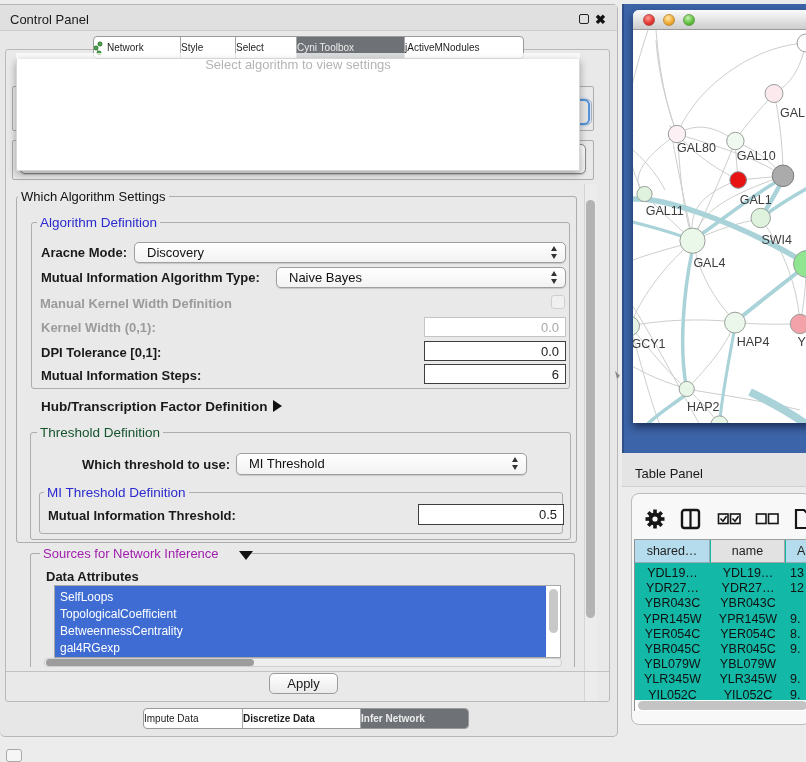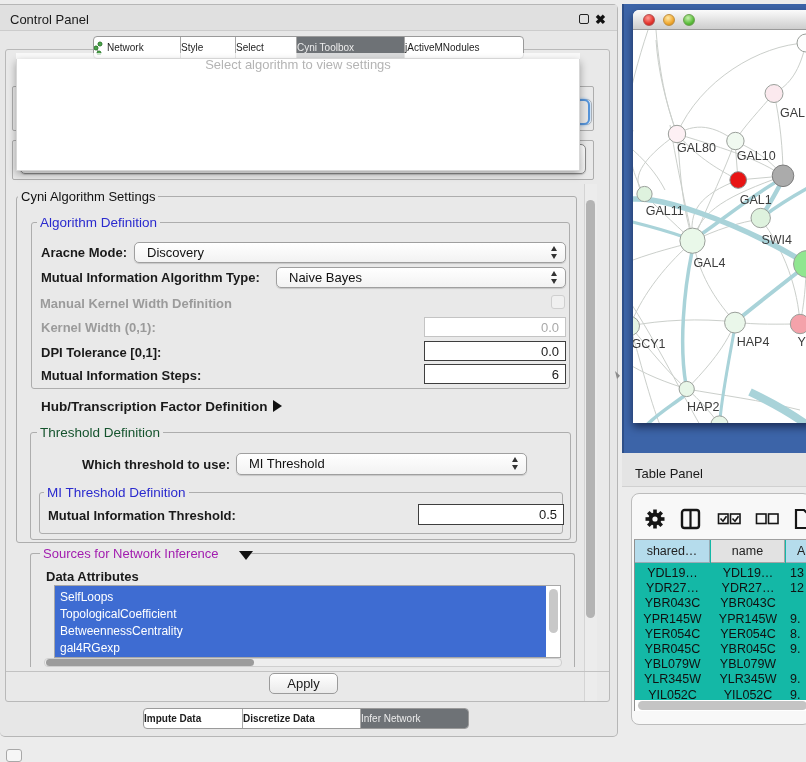--- a/index.html
+++ b/index.html
@@ -48,21 +48,21 @@
 <div class="frame" style="left:12px;top:86px;width:582px;height:45px;border-radius:2px"></div>
 <div class="frame" style="left:12px;top:140px;width:582px;height:40px;border-radius:2px"></div>
 <div class="a" style="left:300px;top:99px;width:292px;height:26px;background:#fff;border:1px solid #b0b0b0;border-radius:5px"></div>
 <div class="a" style="left:575px;top:99px;width:15px;height:26px;background:#e6e6e6;border:2.5px solid #5593d8;border-radius:6px;box-shadow:0 0 3px #74a9e0"></div>
 <div class="combo" style="left:20px;top:144px;width:566px;height:30px;border-color:#8a8a8a"></div>
 
 <div class="a" style="left:584px;top:184px;width:13px;height:517px;background:#ececec;border-left:1px solid #d4d4d4"></div>
 <div class="a" style="left:586px;top:200px;width:9px;height:418px;background:#b3b3b3;border-radius:5px"></div>
 
 <div class="frame" style="left:16px;top:196px;width:561px;height:347px"></div>
-<div class="ftitle" style="left:18px;top:190px;color:#111">Cyni Algorithm Settings</div>
+<div class="ftitle" style="left:18px;top:190px;color:#111">Which Algorithm Settings</div>
 
 <div class="frame" style="left:31px;top:222px;width:539px;height:167px"></div>
 <div class="ftitle" style="left:37px;top:216px;color:#2a2ace;font-size:13.5px">Algorithm Definition</div>
 
 <div class="lbl" style="left:41px;top:245px">Aracne Mode:</div>
 <div class="combo" style="left:134px;top:242px;width:432px;height:21px">
     <span class="ct">Discovery</span>
     <span class="stepper"></span>
   </div>
 
@@ -114,23 +114,23 @@
 <div class="a" style="left:549px;top:589px;width:9px;height:44px;background:#c8c8c8;border-radius:5px"></div>
 
 <div class="a" style="left:44px;top:658px;width:518px;height:9px;background:#eeeeee;border:1px solid #cfcfcf;border-radius:4px"></div>
 <div class="a" style="left:46px;top:659px;width:208px;height:7px;background:#9c9c9c;border-radius:4px"></div>
 
 <div class="a" style="left:6px;top:671px;width:603px;height:1px;background:#c2c2c2"></div>
 
 <div class="a" style="left:269px;top:673px;width:69px;height:21px;background:linear-gradient(#ffffff,#eaeaea);border:1px solid #9b9b9b;border-radius:5px;font-size:13px;text-align:center;line-height:19px">Apply</div>
 
 <div class="seg" style="left:143px;top:708px;height:21px;font-weight:bold">
-  <div style="width:99px;font-weight:bold">Impute Data</div>
+  <div style="width:99px;font-weight:normal">Impute Data</div>
   <div style="width:118px;font-weight:bold">Discretize Data</div>
-  <div class="sel" style="width:107px;font-weight:normal">Infer Network</div>
+  <div class="sel" style="width:107px;font-weight:bold">Infer Network</div>
 </div>
 
 <div class="a" style="left:622px;top:4px;width:184px;height:449px;background:#3c64a8;border-left:2px solid #2e4f88"></div>
 <div class="a" style="left:633px;top:10px;width:180px;height:413px;background:#fff;border-radius:6px 6px 0 0;box-shadow:0 4px 9px rgba(0,0,20,.55)">
   <div class="a" style="left:0;top:0;width:100%;height:20px;background:linear-gradient(#fbfbfb,#cdcdcd);border-radius:6px 6px 0 0;border-bottom:1px solid #9a9a9a"></div>
   <div class="a" style="left:10px;top:4px;width:12px;height:12px;border-radius:50%;background:radial-gradient(circle at 4px 3px,#ff9a94,#e4342c 60%,#b01d18);border:0.5px solid #b45050"></div>
   <div class="a" style="left:30px;top:4px;width:12px;height:12px;border-radius:50%;background:radial-gradient(circle at 4px 3px,#ffe9a8,#f0a830 60%,#c07c18);border:0.5px solid #c09040"></div>
   <div class="a" style="left:50px;top:4px;width:12px;height:12px;border-radius:50%;background:radial-gradient(circle at 4px 3px,#c8f0b0,#5cbe3c 60%,#3c8c24);border:0.5px solid #6aa050"></div>
 </div>
 

